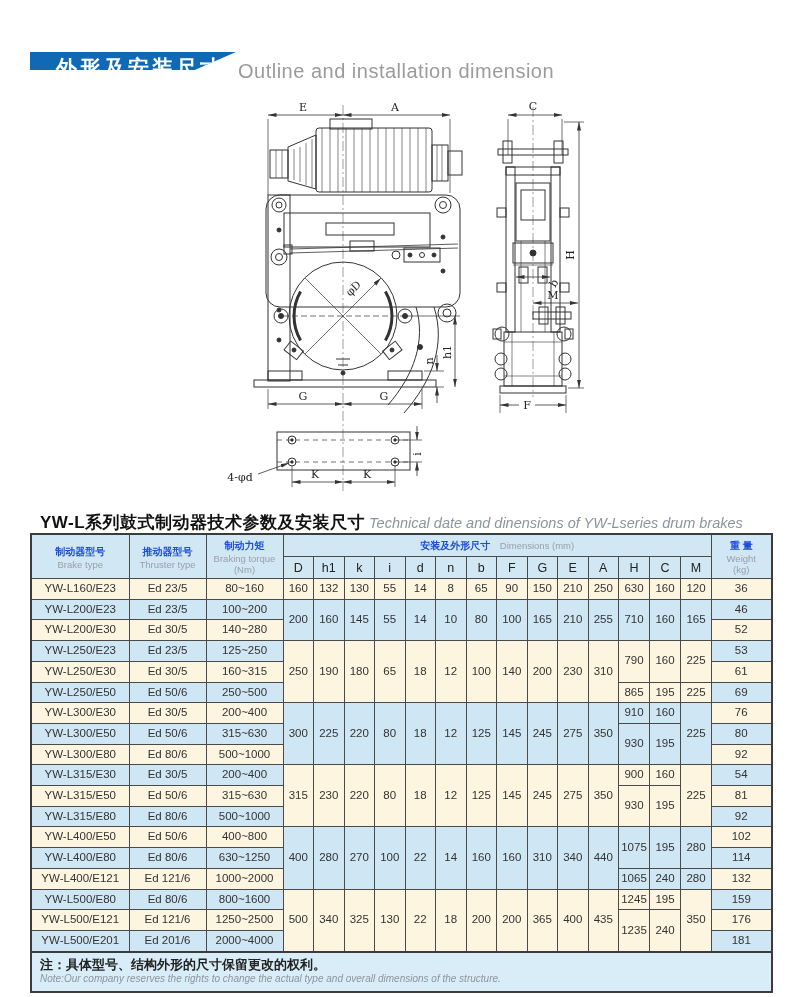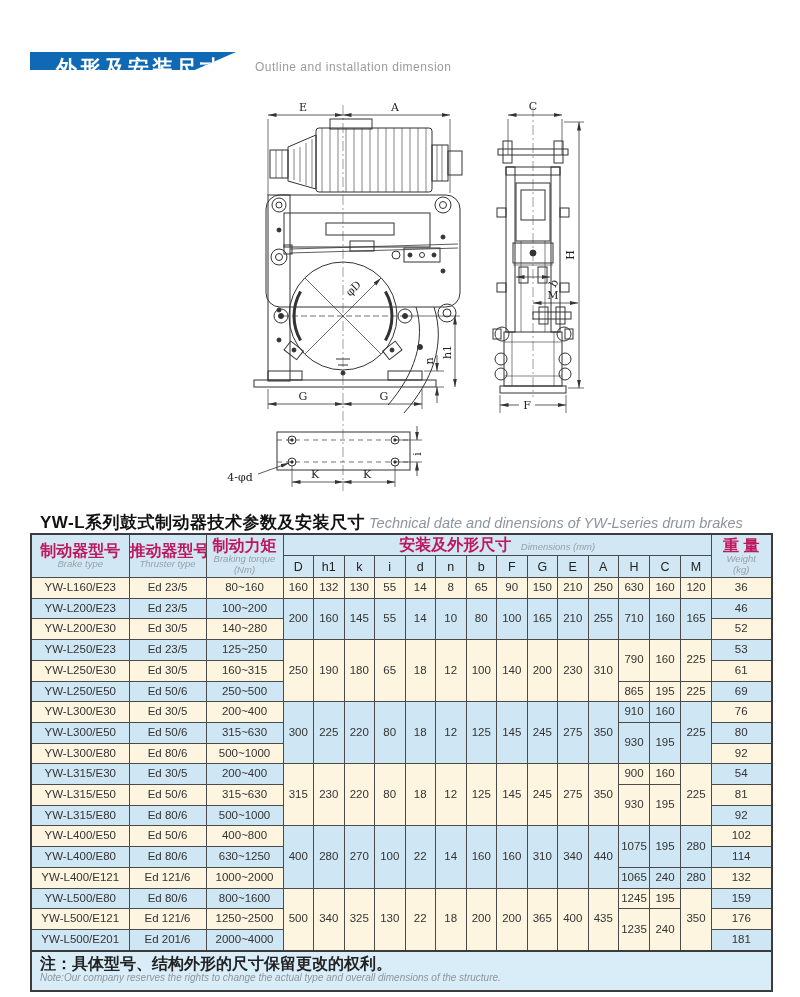--- a/index.html
+++ b/index.html
@@ -10,53 +10,53 @@
   }
   
   .banner{
     position:absolute;left:30px;top:52px;width:206px;height:18px;
     background:#0f69b4;
     clip-path:polygon(0 0,100% 0,80% 100%,0 100%);
     color:#ffffff;font-weight:bold;font-size:21px;letter-spacing:3px;
     line-height:31px;padding-left:26px;box-sizing:border-box;white-space:nowrap;
   }
   .banner-sub{
-    position:absolute;left:255px;top:60px;
-    color:#9b9b9b;font-size:12px;letter-spacing:0.5px;
+    position:absolute;left:238px;top:60px;
+    color:#9b9b9b;font-size:20px;letter-spacing:0.5px;
   }
   
   .drawing{position:absolute;left:0;top:97px;width:800px;height:412px;}
   .drawing svg{display:block;}
   .dimtxt{font-family:"DejaVu Serif","Liberation Serif",serif;font-size:11px;fill:#222;}
   
   .sec-title{position:absolute;left:40px;top:511px;white-space:nowrap;}
   .sec-title .zh{font-size:17px;font-weight:bold;color:#111;letter-spacing:0.5px;margin-top:30px;}
   .sec-title .en{font-size:14.5px;font-style:italic;color:#8d949b;margin-left:4px;}
   
   .table-wrap{position:absolute;left:30px;top:533px;width:740px;}
   table{border-collapse:collapse;table-layout:fixed;width:740px;}
   th,td{
     border:1px solid #4a4a4a;text-align:center;vertical-align:middle;
     padding:0;overflow:hidden;white-space:nowrap;
   }
   table{border:2px solid #3c3c3c;}
   thead th{background:#d2e7f4;}
-  .hzh{font-size:16px;font-weight:bold;color:#be185d;line-height:15px;}
-  .hen{font-size:9.5px;font-style:italic;font-weight:normal;color:#98a0a8;line-height:11px;}
+  .hzh{font-size:10px;font-weight:bold;color:#1d4ed8;line-height:15px;}
+  .hen{font-size:9.5px;font-weight:normal;color:#98a0a8;line-height:11px;}
   .dims-head .hzh{display:inline;line-height:20px;}
   .dims-head .hen{display:inline;margin-left:5px;}
   .dimcol{font-size:12.5px;font-weight:normal;color:#222;height:21px;background:#d2e7f4;}
   tbody td{font-size:11.5px;color:#333;height:19.7px;line-height:19.7px;}
   td.cream{background:#fdf5df;}
   td.blue{background:#cfe6f4;}
   tfoot td{
     background:#d9edf8;text-align:left;padding:4px 8px 5px 8px;height:auto;
     border-top:2px solid #3c3c3c;white-space:normal;
   }
-  .note-zh{font-size:16px;font-weight:bold;color:#222;line-height:15px;}
+  .note-zh{font-size:13px;font-weight:bold;color:#222;line-height:15px;}
   .note-en{font-size:10px;font-style:italic;color:#8d949b;line-height:14px;}
 </style>
 </head>
 <body>
 
 <div class="banner">外形及安装尺寸</div>
 <div class="banner-sub">Outline and installation dimension</div>
 
 <div class="drawing">
 <svg width="800" height="412" viewBox="0 0 800 412">

